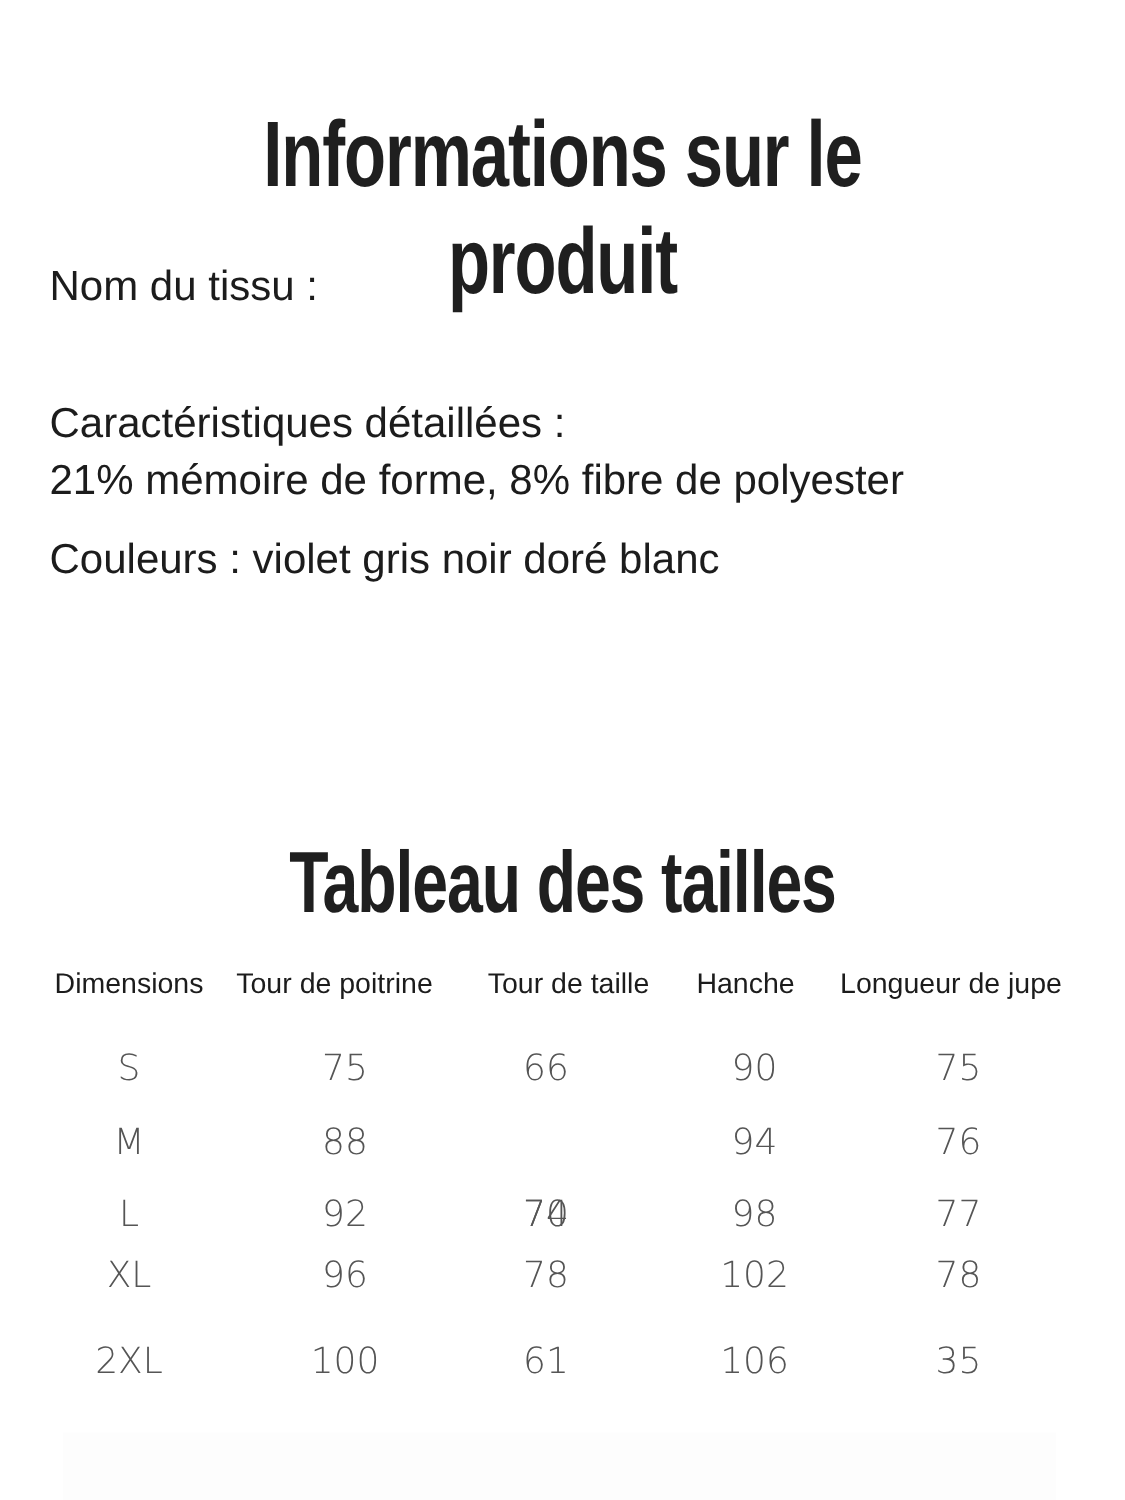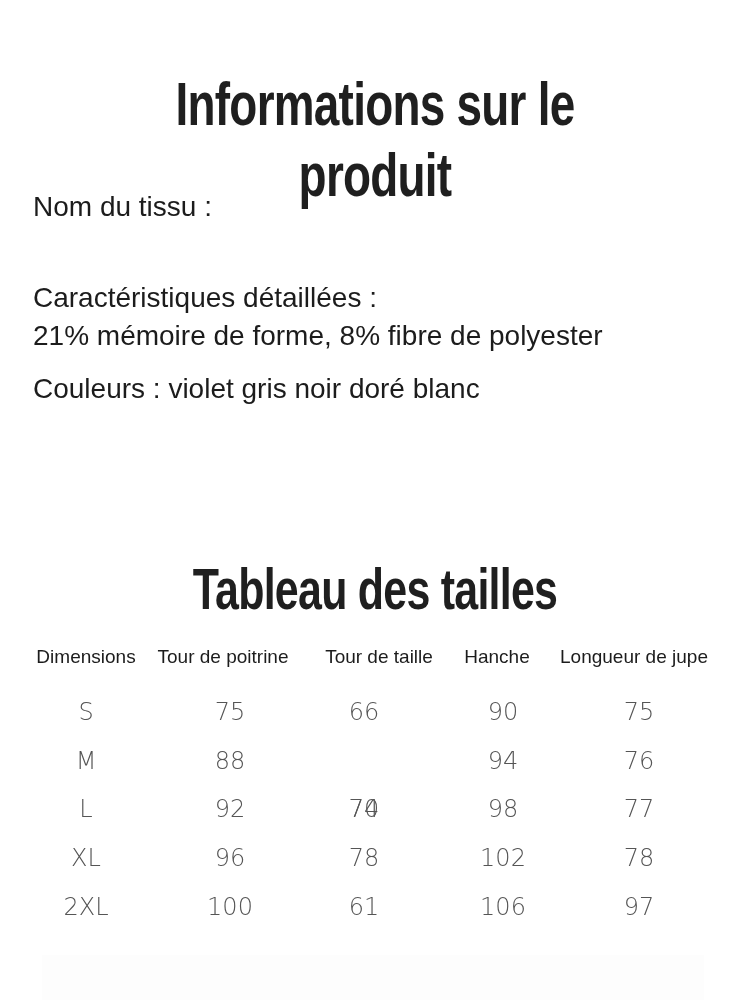--- a/index.html
+++ b/index.html
@@ -5,21 +5,21 @@
   html, body { margin: 0; padding: 0; background: #ffffff; }
   body { width: 750px; height: 1000px; position: relative; overflow: hidden; color: #222; }
   .title {
     position: absolute; left: 0; width: 750px; text-align: center;
     font-family: "Liberation Sans", sans-serif; font-weight: bold;
     color: #1f1f1f; transform: scaleX(0.78); transform-origin: center;
     letter-spacing: -1px;
   }
   #title1 { top: 68px; font-size: 62px; transform: scaleX(0.74); }
   #title2 { top: 555px; font-size: 58px; transform: scaleX(0.74); }
-  .info { position: absolute; left: 33px; font-family: "Liberation Sans", sans-serif; font-size: 28px; color: #1c1c1c; line-height: 38px; margin-top: 16px; }
+  .info { position: absolute; left: 33px; font-family: "Liberation Sans", sans-serif; font-size: 28px; color: #1c1c1c; line-height: 38px; }
   .info .line { display: block; white-space: nowrap; }
   #info-fabric { top: 172px; }
   #info-features { top: 263px; }
   #info-colors { top: 354px; }
   .table { position: absolute; top: 640px; left: 0; width: 750px; font-family: "Liberation Sans", sans-serif; }
   .row { position: absolute; left: 0; width: 624px; height: 40px; }
   .cell { position: absolute; transform: translateX(-50%); white-space: nowrap; text-align: center; }
   .hdr .cell { font-size: 19px; color: #1c1c1c; top: 6px; }
   .body-row .cell { font-size: 24px; color: #555; font-family: "DejaVu Sans", sans-serif; font-weight: 200; top: 0; }
   .bottom-shade { position: absolute; left: 42px; top: 955px; width: 662px; height: 45px; background: #fdfdfd; }
@@ -67,29 +67,29 @@
     <span class="cell" style="left:503px;">94</span>
     <span class="cell" style="left:639px;">76</span>
   </div>
   <div class="row body-row" style="top:155px;">
     <span class="cell" style="left:86px;">L</span>
     <span class="cell" style="left:230px;">92</span>
     <span class="cell" style="left:364px;">74</span>
     <span class="cell" style="left:503px;">98</span>
     <span class="cell" style="left:639px;">77</span>
   </div>
-  <div class="row body-row" style="top:204px;">
+  <div class="row body-row" style="top:196px;">
     <span class="cell" style="left:86px;">XL</span>
     <span class="cell" style="left:230px;">96</span>
     <span class="cell" style="left:364px;">78</span>
     <span class="cell" style="left:503px;">102</span>
     <span class="cell" style="left:639px;">78</span>
   </div>
   <div class="row body-row" style="top:253px;">
     <span class="cell" style="left:86px;">2XL</span>
     <span class="cell" style="left:230px;">100</span>
     <span class="cell" style="left:364px;">61</span>
     <span class="cell" style="left:503px;">106</span>
-    <span class="cell" style="left:639px;">97</span>
+    <span class="cell" style="left:639px;">35</span>
   </div>
 </div>
 
 <div class="bottom-shade"></div>
 
 </body></html>

